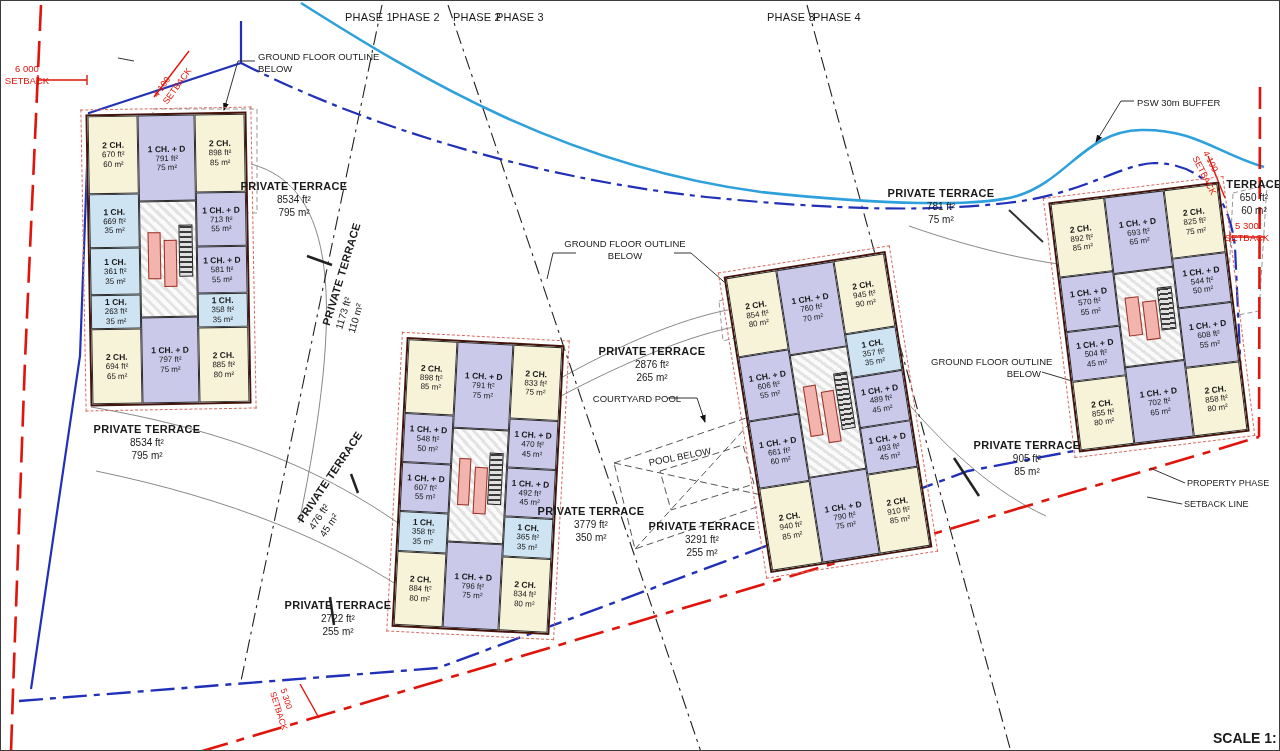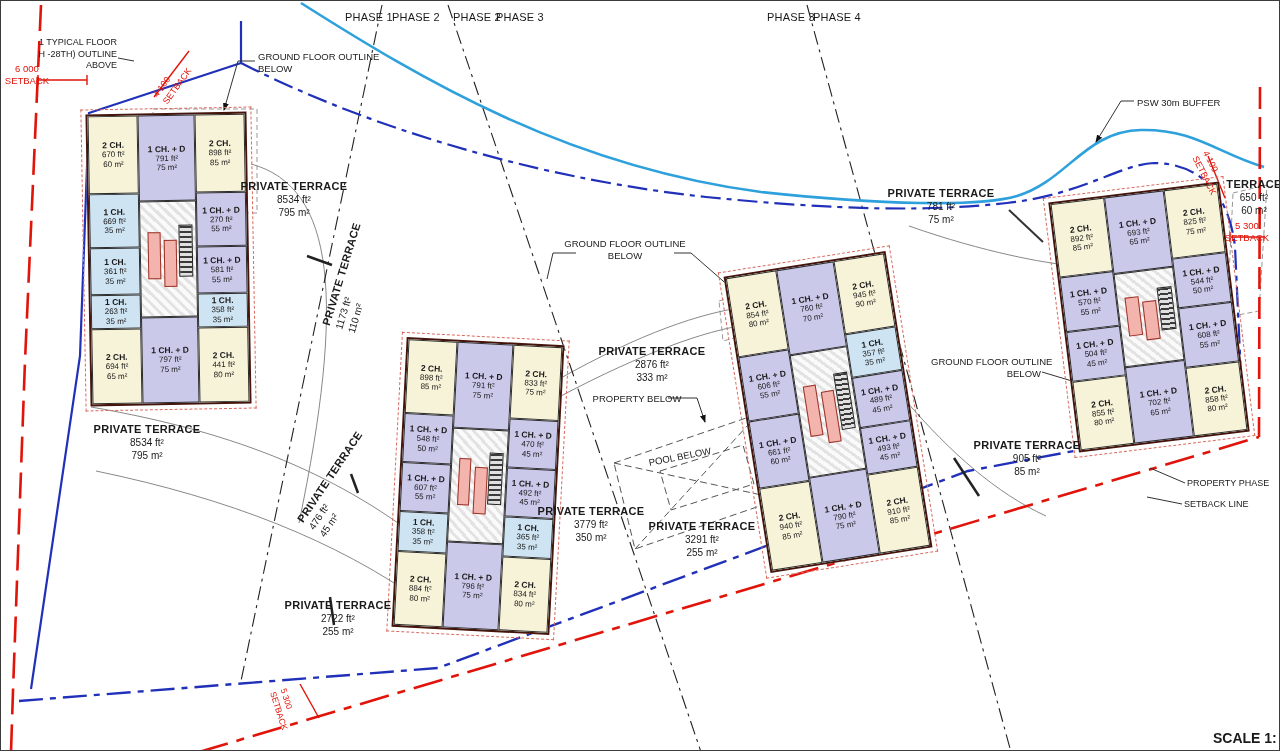--- a/index.html
+++ b/index.html
@@ -164,36 +164,36 @@
             </div>
           </div>
           <div class="bcol side">
             <div class="unit c2" style="height: 27%;">
               <div class="u-type">2 CH.</div>
               <div class="u-ft">898 ft²</div>
               <div class="u-m">85 m²</div>
             </div>
             <div class="unit cd" style="height: 19%;">
               <div class="u-type">1 CH. + D</div>
-              <div class="u-ft">270 ft²</div>
+              <div class="u-ft">713 ft²</div>
               <div class="u-m">55 m²</div>
             </div>
             <div class="unit cd" style="height: 16%;">
               <div class="u-type">1 CH. + D</div>
               <div class="u-ft">581 ft²</div>
               <div class="u-m">55 m²</div>
             </div>
             <div class="unit c1" style="height: 12%;">
               <div class="u-type">1 CH.</div>
               <div class="u-ft">358 ft²</div>
               <div class="u-m">35 m²</div>
             </div>
             <div class="unit c2" style="height: 26%;">
               <div class="u-type">2 CH.</div>
-              <div class="u-ft">441 ft²</div>
+              <div class="u-ft">885 ft²</div>
               <div class="u-m">80 m²</div>
             </div>
           </div>
         </div>
       </div>
       <div class="building" style="left: 398px; top: 340px; width: 158px; height: 290px; transform: rotate(3deg);">
         <div class="b-cols">
           <div class="bcol side">
             <div class="unit c2" style="height: 26%;">
               <div class="u-type">2 CH.</div>
@@ -403,25 +403,20 @@
         </div>
       </div>
     </div>
   <div id="labels">
       <div class="phase-label" style="left: 344px;">PHASE 1</div>
       <div class="phase-label" style="left: 391px;">PHASE 2</div>
       <div class="phase-label" style="left: 452px;">PHASE 2</div>
       <div class="phase-label" style="left: 495px;">PHASE 3</div>
       <div class="phase-label" style="left: 766px;">PHASE 3</div>
       <div class="phase-label" style="left: 812px;">PHASE 4</div>
-      <div class="map-label" style="left: 0px; top: 36px; width: 116px; font-size: 9px; text-align: right;">
-        <div>1 TYPICAL FLOOR</div>
-        <div>H -28TH) OUTLINE</div>
-        <div>ABOVE</div>
-      </div>
       <div class="map-label red" style="left: 26px; top: 62px; width: 66px; font-size: 9.5px; text-align: center; transform: translateX(-50%);">
         <div>6 000</div>
         <div>SETBACK</div>
       </div>
       <div class="map-label red" style="left: 150px; top: 92px; font-size: 9px; text-align: left; transform-origin: 0px 0px; transform: rotate(-54deg);">
         <div>4 100</div>
         <div>SETBACK</div>
       </div>
       <div class="map-label" style="left: 257px; top: 50px; font-size: 9.5px; text-align: left;">
         <div>GROUND FLOOR OUTLINE</div>
@@ -452,24 +447,24 @@
         <div>2722 ft²</div>
         <div>255 m²</div>
       </div>
       <div class="map-label" style="left: 624px; top: 237px; font-size: 9.5px; text-align: center; transform: translateX(-50%);">
         <div>GROUND FLOOR  OUTLINE</div>
         <div>BELOW</div>
       </div>
       <div class="map-label" style="left: 651px; top: 343px; text-align: center; transform: translateX(-50%);">
         <div class="ttl">PRIVATE TERRACE</div>
         <div>2876 ft²</div>
-        <div>333 m²</div>
+        <div>265 m²</div>
       </div>
       <div class="map-label" style="left: 636px; top: 392px; font-size: 9.5px; text-align: center; transform: translateX(-50%);">
-        <div>PROPERTY BELOW</div>
+        <div>COURTYARD POOL</div>
       </div>
       <div class="map-label" style="left: 679px; top: 450px; font-size: 9.5px; text-align: center; transform-origin: 50% 50%; transform: translateX(-50%) rotate(-11deg);">
         <div>POOL BELOW</div>
       </div>
       <div class="map-label" style="left: 590px; top: 503px; text-align: center; transform: translateX(-50%);">
         <div class="ttl">PRIVATE TERRACE</div>
         <div>3779 ft²</div>
         <div>350 m²</div>
       </div>
       <div class="map-label" style="left: 701px; top: 518px; text-align: center; transform: translateX(-50%);">

